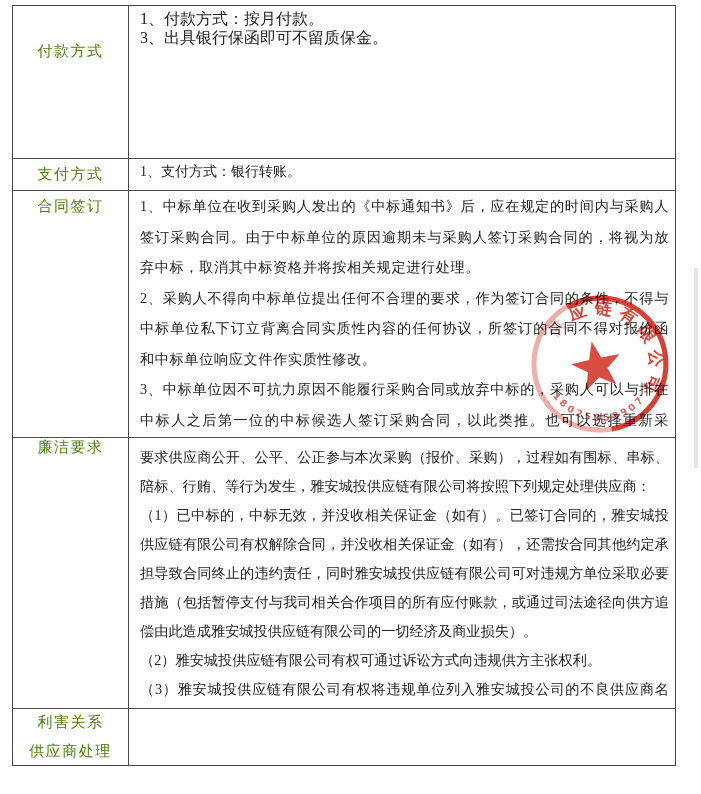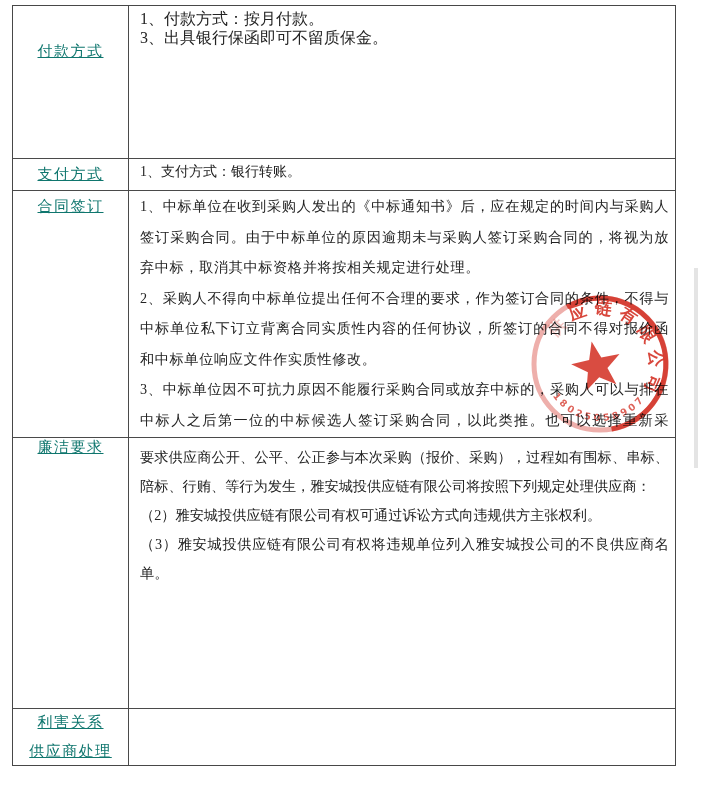--- a/index.html
+++ b/index.html
@@ -10,21 +10,21 @@
   }
   .doc-table{
     position:absolute;left:12px;top:5px;width:664px;
     border:1.5px solid #474747;box-sizing:border-box;background:transparent;
   }
   .trow{display:flex;box-sizing:border-box;border-bottom:1.2px solid #4a4a4a;}
   .trow:last-child{border-bottom:none;}
   .tlabel{
     width:116px;min-width:116px;border-right:1.2px solid #4a4a4a;box-sizing:border-box;
     display:flex;justify-content:center;font-size:15px;letter-spacing:1.5px;
-    color:#0f766e;text-align:center;text-decoration:underline;
+    color:#4d7c0f;text-align:center;
   }
   .tcontent{flex:1;box-sizing:border-box;padding:0 6px 0 11px;overflow:hidden;}
   .para{margin:0;}
   
   .r1{height:153px;}
   .r1 .tlabel{align-items:flex-start;padding-top:36px;}
   .r1 .tcontent{font-size:16px;line-height:19px;padding-top:3px;text-align:justify;}
   
   .r2{height:32px;}
   .r2 .tlabel{align-items:center;}
@@ -86,20 +86,21 @@
       <p class="para">3、中标单位因不可抗力原因不能履行采购合同或放弃中标的，采购人可以与排在中标人之后第一位的中标候选人签订采购合同，以此类推。也可以选择重新采购。</p>
     </div>
   </div>
 
   <div class="trow r4">
     <div class="tlabel">
       <span>廉洁要求</span>
     </div>
     <div class="tcontent">
       <p class="para">要求供应商公开、公平、公正参与本次采购（报价、采购），过程如有围标、串标、陪标、行贿、等行为发生，雅安城投供应链有限公司将按照下列规定处理供应商：</p>
+      <p class="para">（1）已中标的，中标无效，并没收相关保证金（如有）。已签订合同的，雅安城投供应链有限公司有权解除合同，并没收相关保证金（如有），还需按合同其他约定承担导致合同终止的违约责任，同时雅安城投供应链有限公司可对违规方单位采取必要措施（包括暂停支付与我司相关合作项目的所有应付账款，或通过司法途径向供方追偿由此造成雅安城投供应链有限公司的一切经济及商业损失）。</p>
       <p class="para">（2）雅安城投供应链有限公司有权可通过诉讼方式向违规供方主张权利。</p>
       <p class="para">（3）雅安城投供应链有限公司有权将违规单位列入雅安城投公司的不良供应商名单。</p>
     </div>
   </div>
 
   <div class="trow r5">
     <div class="tlabel">
       <span>利害关系</span>
       <span>供应商处理</span>
     </div>

